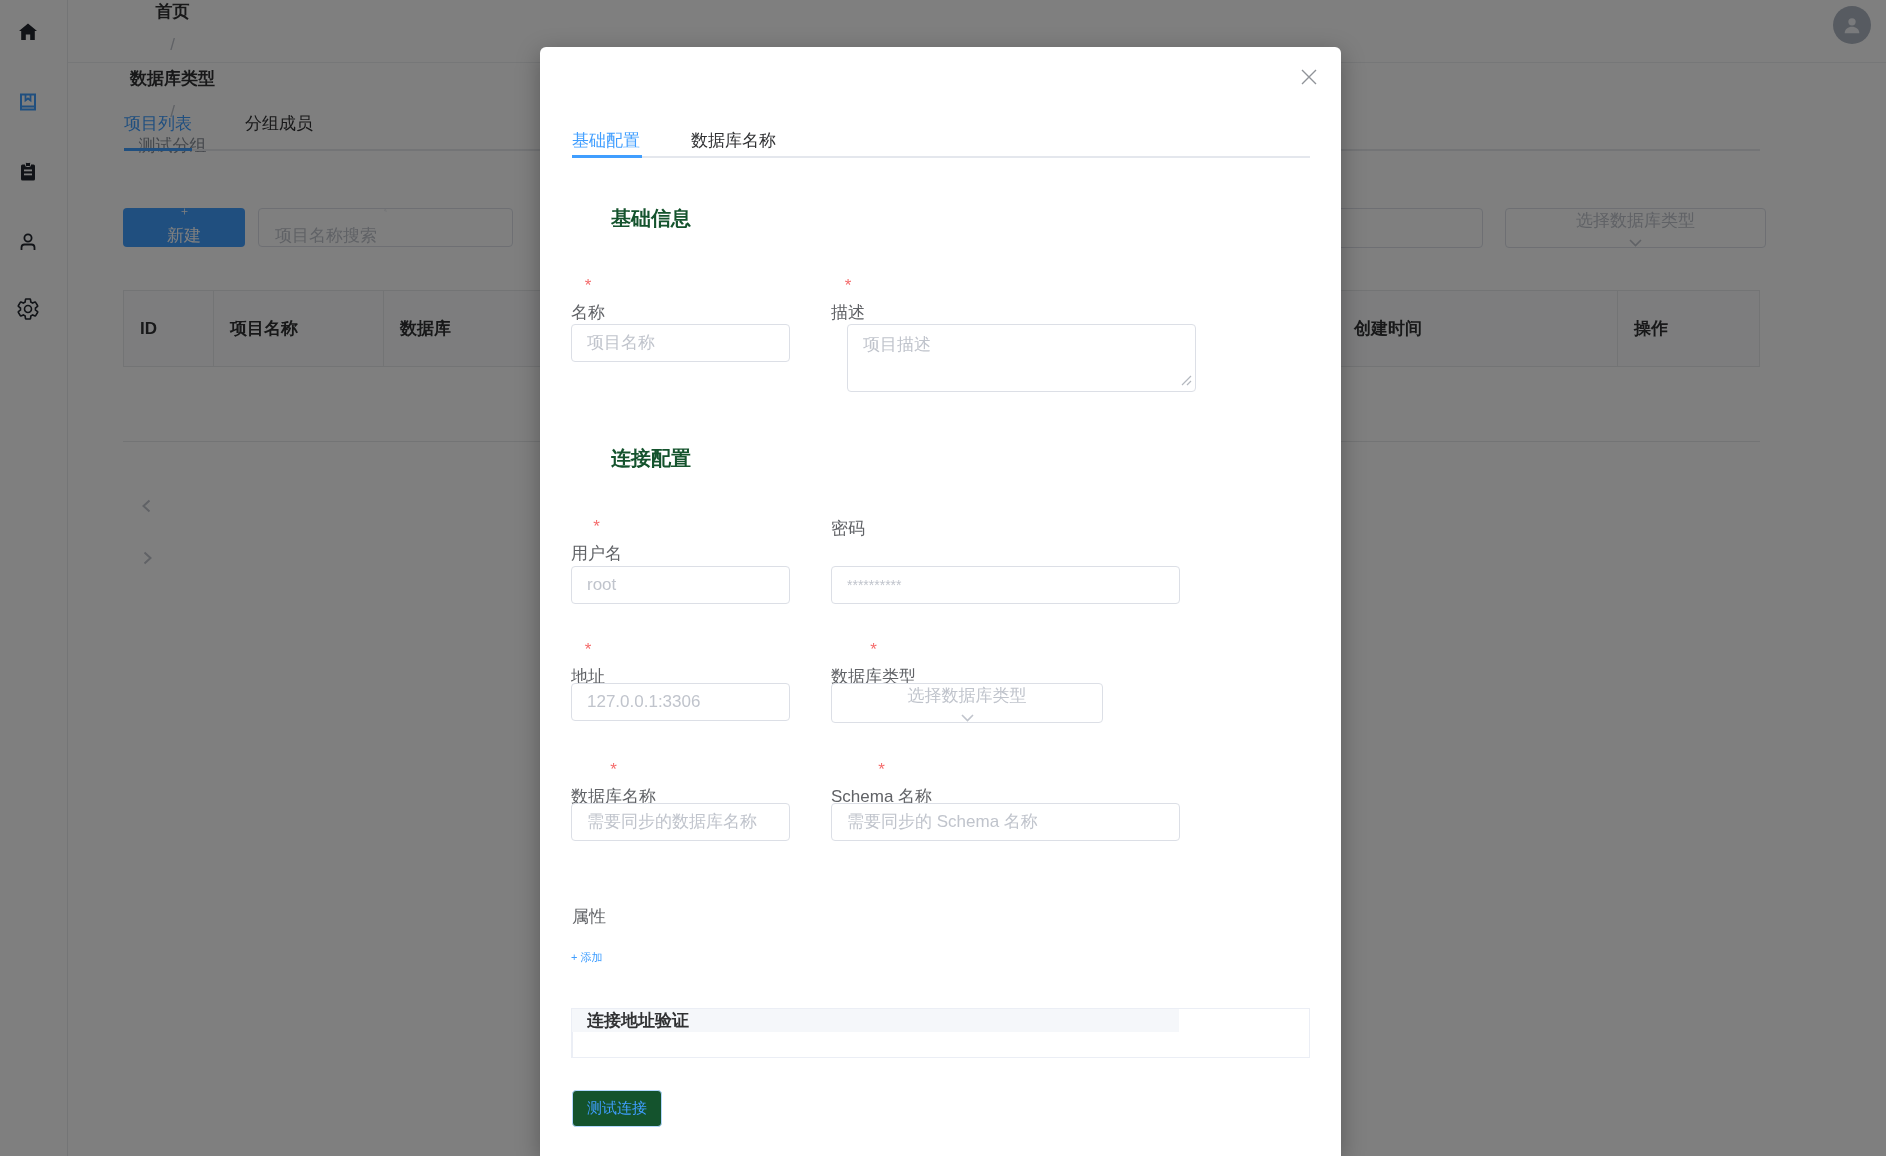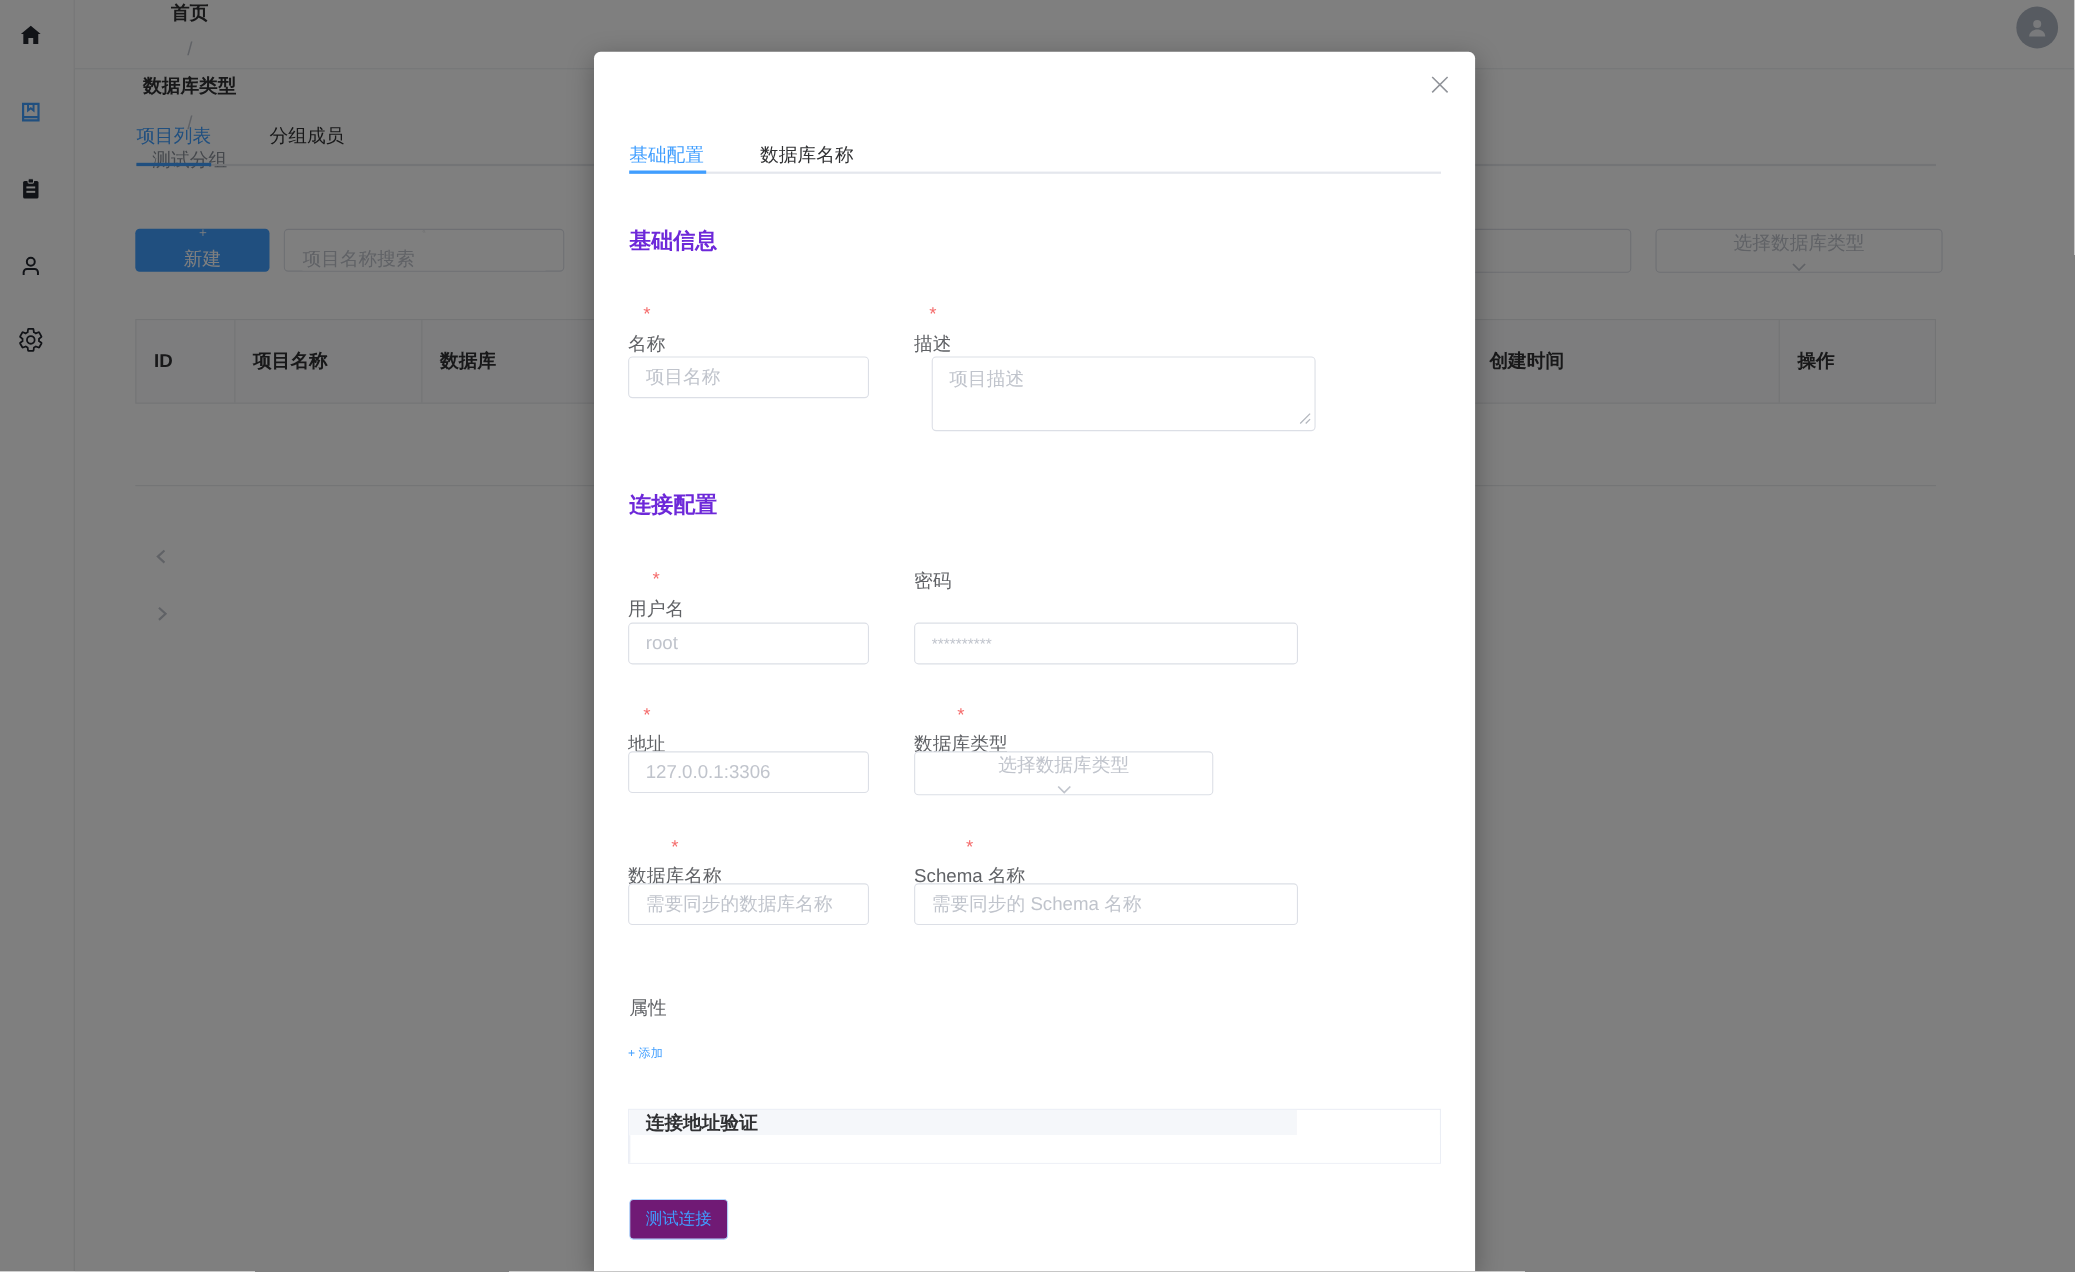--- a/index.html
+++ b/index.html
@@ -55,37 +55,37 @@
   .overlay { inset:0; background:rgba(0,0,0,0.5); }
   .modal { left:540px; top:47px; width:801px; height:1109px; background:#fff;
            border-radius:6px 6px 0 0; box-shadow:0 6px 24px rgba(0,0,0,.3); }
   .m-close { right:20px; top:18px; width:24px; height:24px; display:flex; align-items:center; justify-content:center;
              background:none; border:none; cursor:pointer; }
   .m-tab { top:82px; font-size:17px; cursor:pointer; color:#303133; }
   .m-tab.active { color:#409eff; }
   .m-tabline { left:32px; top:109px; width:738px; height:2px; background:#e4e7ed; }
   .m-tabbar  { left:32px; top:108px; width:70px;  height:3px; background:#409eff; }
 
-  .m-section { font-size:20px; font-weight:bold; color:#6d28d9; }
+  .m-section { font-size:20px; font-weight:bold; color:#14532d;margin-left:39px; }
   .f-label { font-size:17px; color:#606266; display:flex; align-items:center; gap:5px; }
   .req { color:#f56c6c; font-size:17px; }
   .ipt { border:1px solid #dcdfe6; border-radius:4px; height:38px; padding:0 15px; font-size:17px;
          color:#606266; font-family:inherit; outline:none; background:#fff; }
   .ta-wrap { width:349px; height:68px; }
   .ta-wrap textarea { width:100%; height:100%; border:1px solid #dcdfe6; border-radius:4px; padding:8px 15px;
                       font-size:17px; font-family:inherit; color:#606266; resize:none; outline:none; }
   .ta-wrap .grip { position:absolute; right:4px; bottom:6px; }
 
   .m-attr-title { font-size:17px; color:#606266; }
   .m-add { font-size:11px; color:#409eff; background:none; border:none; font-family:inherit; cursor:pointer; }
   .attr-table { left:31px; top:961px; width:739px; height:50px; display:flex; border:1px solid #ebeef5; }
   .attr-th1 { width:607px; background:#f5f7fa; display:flex; align-items:center; padding-left:15px;
               font-size:17px; font-weight:bold; color:#303133; }
   .attr-th2 { flex:1; background:#fff; border-left:1px solid #ebeef5; }
-  .btn-plain { left:32px; top:1043px; padding:8px 14px; background:#701a75; border:1px solid #b3d8ff;
+  .btn-plain { left:32px; top:1043px; padding:8px 14px; background:#14532d; border:1px solid #b3d8ff;
                color:#409eff; font-size:15px; border-radius:4px; font-family:inherit; cursor:pointer; }
 </style>
 </head>
 <body>
 
 <div class="screen">
 
   <div class="abs sidebar">
     <div class="side-item" style="top:14px;">
       <svg width="24" height="24" viewBox="0 0 24 24">

